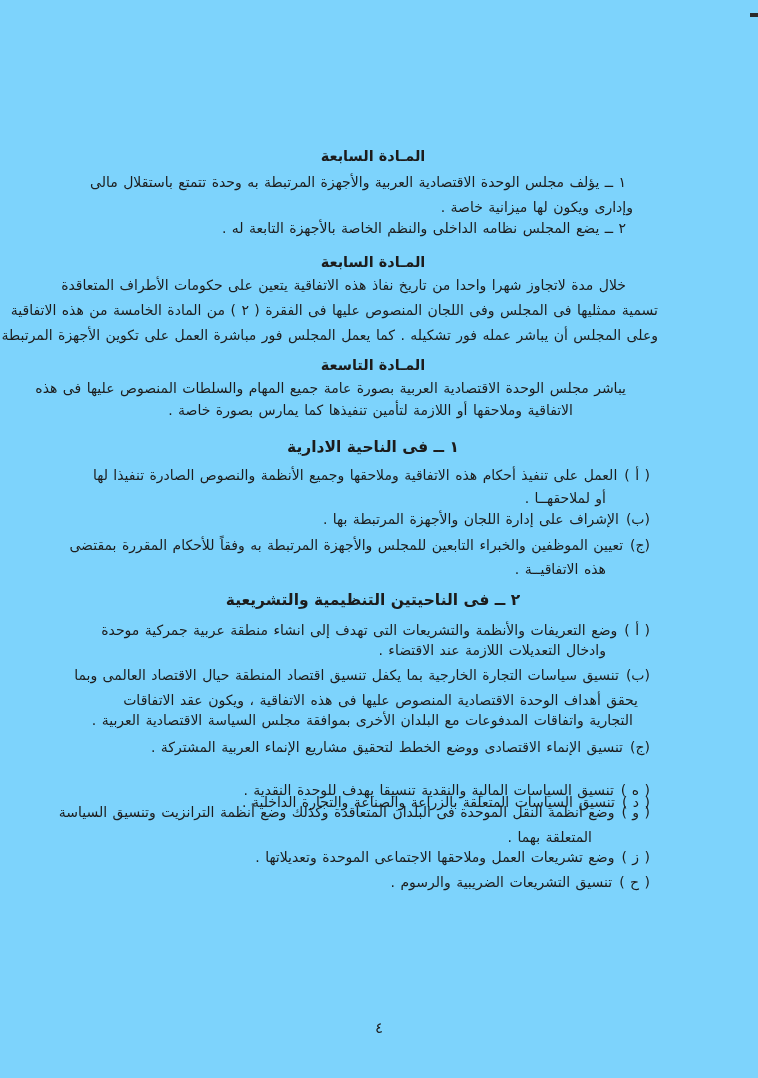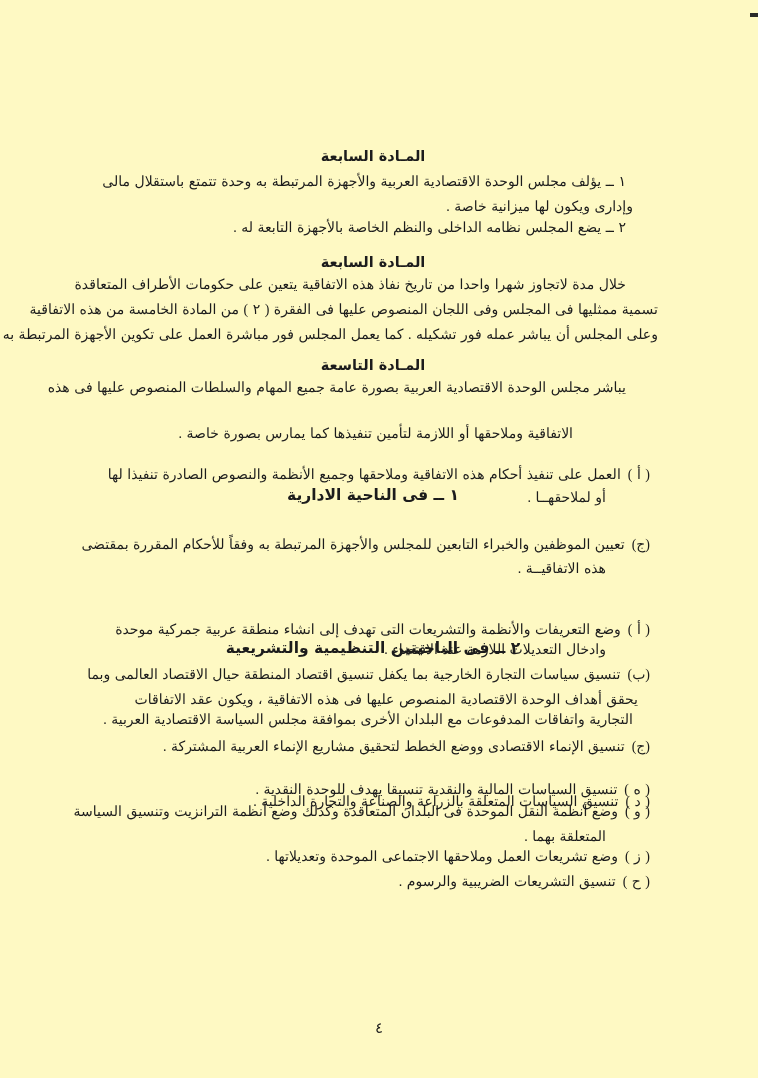--- a/index.html
+++ b/index.html
@@ -5,51 +5,49 @@
   html,body{margin:0;padding:0;}
   body{
     width:758px;height:1078px;
     background:#ffffff;
     font-family:"DejaVu Sans",sans-serif;
     overflow:hidden;
   }
   .page{
     position:relative;
     width:758px;height:1078px;
-    background:#fef9c3;
+    background:#7dd3fc;
     color:#1c1c1c;
   }
   .content{
     position:absolute;
     left:88px;top:0;
     width:570px;height:1078px;
     direction:rtl;
   }
   .ln{
     position:absolute;
     direction:rtl;
     text-align:right;
     white-space:nowrap;
     font-size:14px;
     line-height:20px;
     word-spacing:1px;
-    font-family:Liberation Serif, serif;
   }
   .heading{
     position:absolute;
     left:0;right:0;
     text-align:center;
     font-weight:bold;
     font-size:14.5px;
     line-height:20px;
     white-space:nowrap;
   }
   .section-heading{
     font-size:15.5px;
-    margin-top:48px;
   }
   .item-marker{
     display:inline-block;
     margin-left:7px;
     white-space:pre;
   }
   .page-number{
     position:absolute;
     left:0;right:0;
     top:1018px;
@@ -78,29 +76,32 @@
     <div class="ln" style="top:197px;right:25px">وإدارى ويكون لها ميزانية خاصة .</div>
     <div class="ln" style="top:218px;right:32px">٢ ــ يضع المجلس نظامه الداخلى والنظم الخاصة بالأجهزة التابعة له .</div>
 
     <div class="heading" style="top:252px">المـادة السابعة</div>
     <div class="ln" style="top:275px;right:32px">خلال مدة لاتجاوز شهرا واحدا من تاريخ نفاذ هذه الاتفاقية يتعين على حكومات الأطراف المتعاقدة</div>
     <div class="ln" style="top:300px;right:0">تسمية ممثليها فى المجلس وفى اللجان المنصوص عليها فى الفقرة ( ٢ ) من المادة الخامسة من هذه الاتفاقية</div>
     <div class="ln" style="top:325px;right:0">وعلى المجلس أن يباشر عمله فور تشكيله . كما يعمل المجلس فور مباشرة العمل على تكوين الأجهزة المرتبطة به</div>
 
     <div class="heading" style="top:355px">المـادة التاسعة</div>
     <div class="ln" style="top:378px;right:32px">يباشر مجلس الوحدة الاقتصادية العربية بصورة عامة جميع المهام والسلطات المنصوص عليها فى هذه</div>
-    <div class="ln" style="top:424px;right:85px">الاتفاقية وملاحقها أو اللازمة لتأمين تنفيذها كما يمارس بصورة خاصة .</div>
+    <div class="ln" style="top:400px;right:85px">الاتفاقية وملاحقها أو اللازمة لتأمين تنفيذها كما يمارس بصورة خاصة .</div>
 
     <div class="heading section-heading" style="top:437px">١ ــ فى الناحية الادارية</div>
 
     <div class="ln" style="top:465px;right:8px">
       <span class="item-marker">( أ )</span><span>العمل على تنفيذ أحكام هذه الاتفاقية وملاحقها وجميع الأنظمة والنصوص الصادرة تنفيذا لها</span>
     </div>
     <div class="ln" style="top:488px;right:52px">أو لملاحقهــا .</div>
 
+    <div class="ln" style="top:509px;right:8px">
+      <span class="item-marker">(ب)</span><span>الإشراف على إدارة اللجان والأجهزة المرتبطة بها .</span>
+    </div>
 
     <div class="ln" style="top:535px;right:8px">
       <span class="item-marker">(ج)</span><span>تعيين الموظفين والخبراء التابعين للمجلس والأجهزة المرتبطة به وفقاً للأحكام المقررة بمقتضى</span>
     </div>
     <div class="ln" style="top:559px;right:52px">هذه الاتفاقيــة .</div>
 
     <div class="heading section-heading" style="top:590px">٢ ــ فى الناحيتين التنظيمية والتشريعية</div>
 
     <div class="ln" style="top:620px;right:8px">
       <span class="item-marker">( أ )</span><span>وضع التعريفات والأنظمة والتشريعات التى تهدف إلى انشاء منطقة عربية جمركية موحدة</span>
@@ -121,21 +122,21 @@
       <span class="item-marker">( د )</span><span>تنسيق السياسات المتعلقة بالزراعة والصناعة والتجارة الداخلية .</span>
     </div>
 
     <div class="ln" style="top:802px;right:8px">
       <span class="item-marker">( و )</span><span>وضع أنظمة النقل الموحدة فى البلدان المتعاقدة وكذلك وضع أنظمة الترانزيت وتنسيق السياسة</span>
     </div>
 
     <div class="ln" style="top:780px;right:8px">
       <span class="item-marker">( ه )</span><span>تنسيق السياسات المالية والنقدية تنسيقا يهدف للوحدة النقدية .</span>
     </div>
-    <div class="ln" style="top:827px;right:52px">المتعلقة بهما .</div>
+    <div class="ln" style="top:827px;right:66px">المتعلقة بهما .</div>
 
     <div class="ln" style="top:847px;right:8px">
       <span class="item-marker">( ز )</span><span>وضع تشريعات العمل وملاحقها الاجتماعى الموحدة وتعديلاتها .</span>
     </div>
 
     <div class="ln" style="top:872px;right:8px">
       <span class="item-marker">( ح )</span><span>تنسيق التشريعات الضريبية والرسوم .</span>
     </div>
 
   </div>

